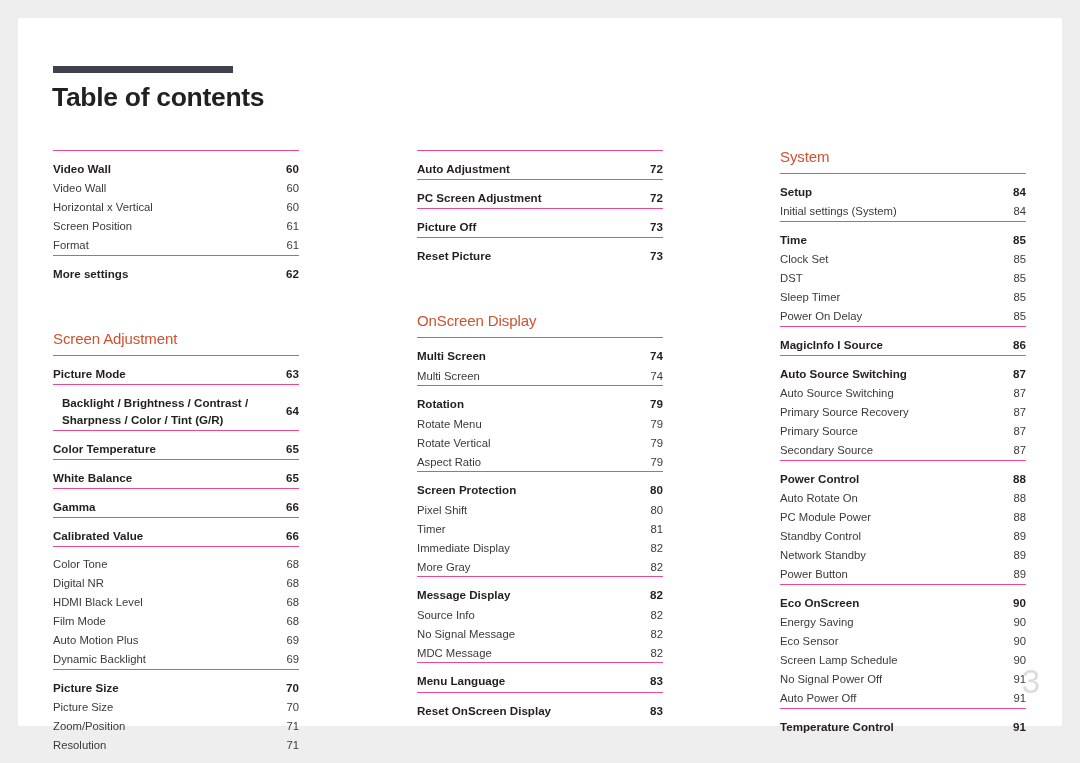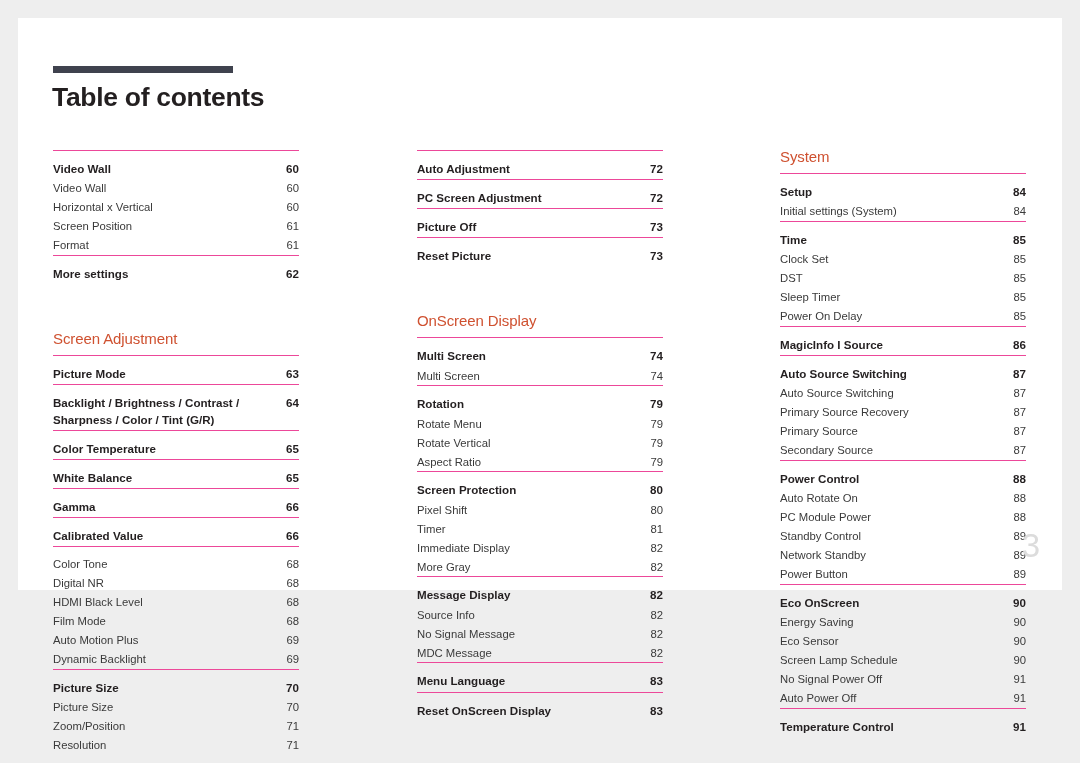--- a/index.html
+++ b/index.html
@@ -11,21 +11,21 @@
     height: 763px;
     background: #eeeeee;
     font-family: "Liberation Sans", sans-serif;
     overflow: hidden;
   }
   .page {
     position: absolute;
     left: 18px;
     top: 18px;
     width: 1044px;
-    height: 572px;
+    height: 708px;
     background: #ffffff;
   }
 
   
   .title-rule {
     position: absolute;
     left: 35px;
     top: 48px;
     width: 180px;
     height: 7px;
@@ -99,21 +99,21 @@
     text-align: right;
     min-width: 16px;
   }
   .row.head .label,
   .row.head .pageno {
     font-weight: bold;
     color: #231f20;
     font-size: 11.6px;
   }
   .row.head { padding-top: 2px; padding-bottom: 1.5px; }
-  .row.multiline { align-items: flex-start; }
+  .row.multiline { align-items: center; margin-left: 9px; }
   .row.multiline .label { white-space: pre-line; }
 
   
   .folio {
     position: absolute;
     right: 22px;
     bottom: 28px;
     font-size: 33px;
     color: #dcdcdc;
     font-weight: normal;

